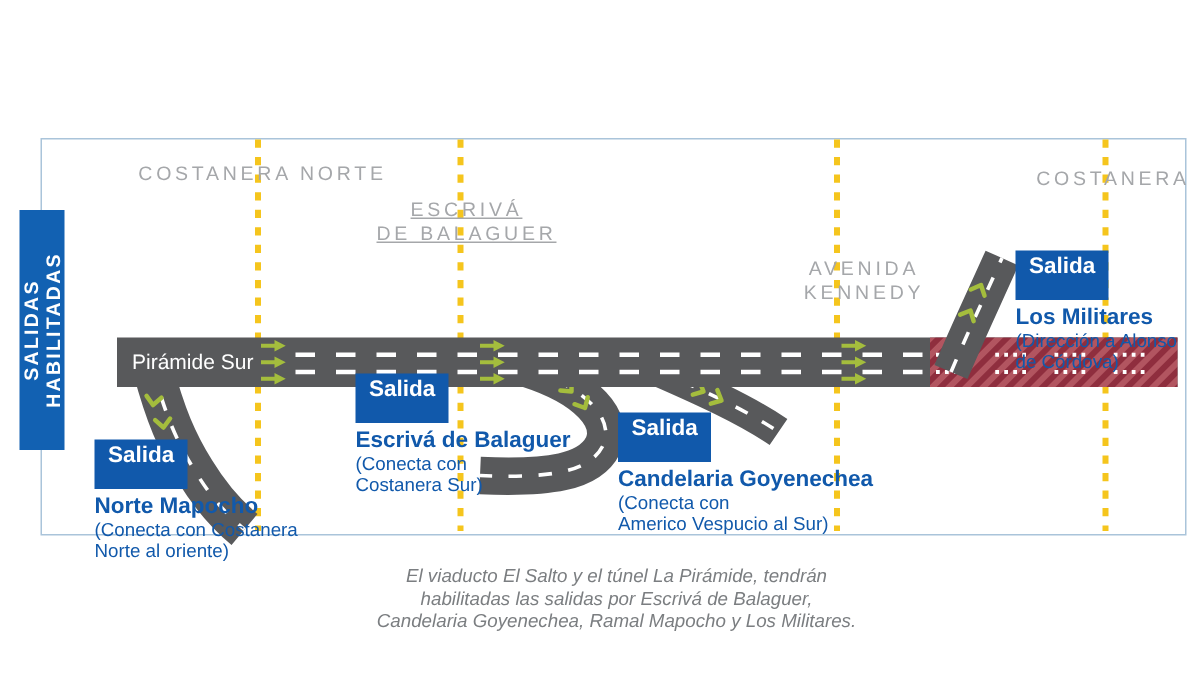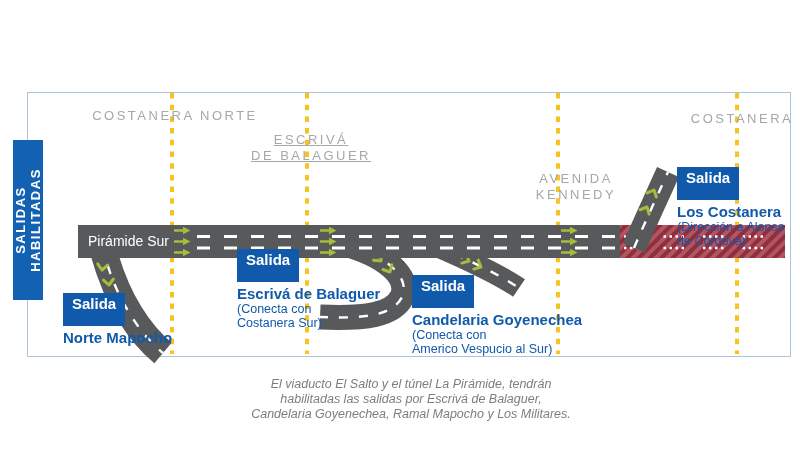--- a/index.html
+++ b/index.html
@@ -157,39 +157,41 @@
 DE BALAGUER</div>
   <div class="street s3">AVENIDA
 KENNEDY</div>
   <div class="street s4">COSTANERA</div>
 
   <div class="dir-label">Pirámide Sur</div>
 
   <div class="exit e1">
     <div class="badge">Salida</div>
     <div class="exit-name">Norte Mapocho</div>
+    <div class="exit-detail">(Conecta con Costanera
+Norte al oriente)</div>
   </div>
 
   <div class="exit e2">
     <div class="badge">Salida</div>
     <div class="exit-name">Escrivá de Balaguer</div>
     <div class="exit-detail">(Conecta con
 Costanera Sur)</div>
   </div>
 
   <div class="exit e3">
     <div class="badge">Salida</div>
     <div class="exit-name">Candelaria Goyenechea</div>
     <div class="exit-detail">(Conecta con
 Americo Vespucio al Sur)</div>
   </div>
 
   <div class="exit e4">
     <div class="badge">Salida</div>
-    <div class="exit-name">Los Costanera</div>
+    <div class="exit-name">Los Militares</div>
     <div class="exit-detail">(Dirección a Alonso
 de Córdova)</div>
   </div>
 
   <div class="caption">El viaducto El Salto y el túnel La Pirámide, tendrán
 habilitadas las salidas por Escrivá de Balaguer,
 Candelaria Goyenechea, Ramal Mapocho y Los Militares.</div>
 
 </div>
 

